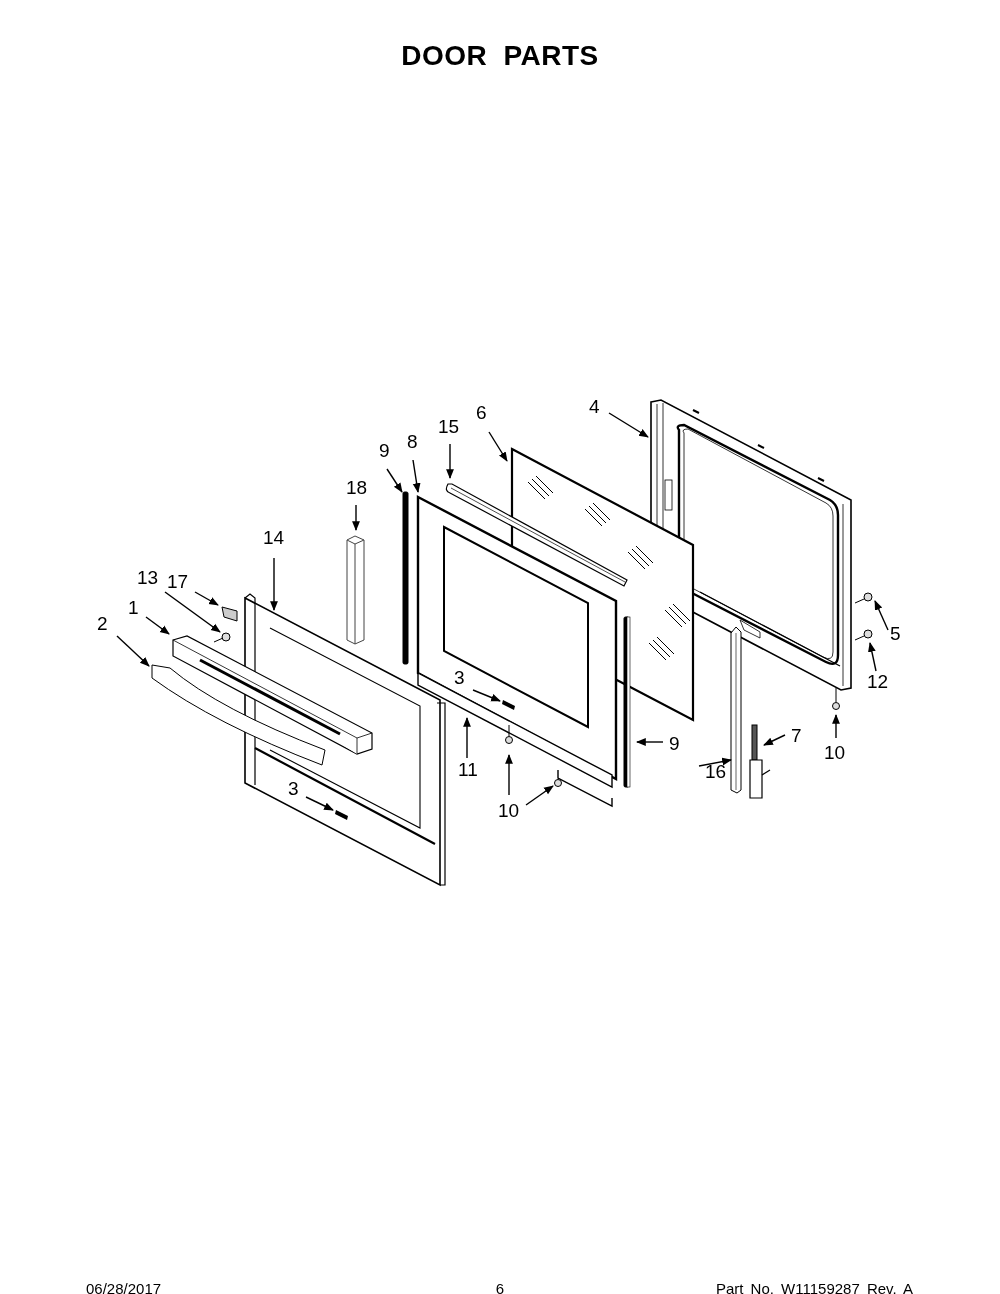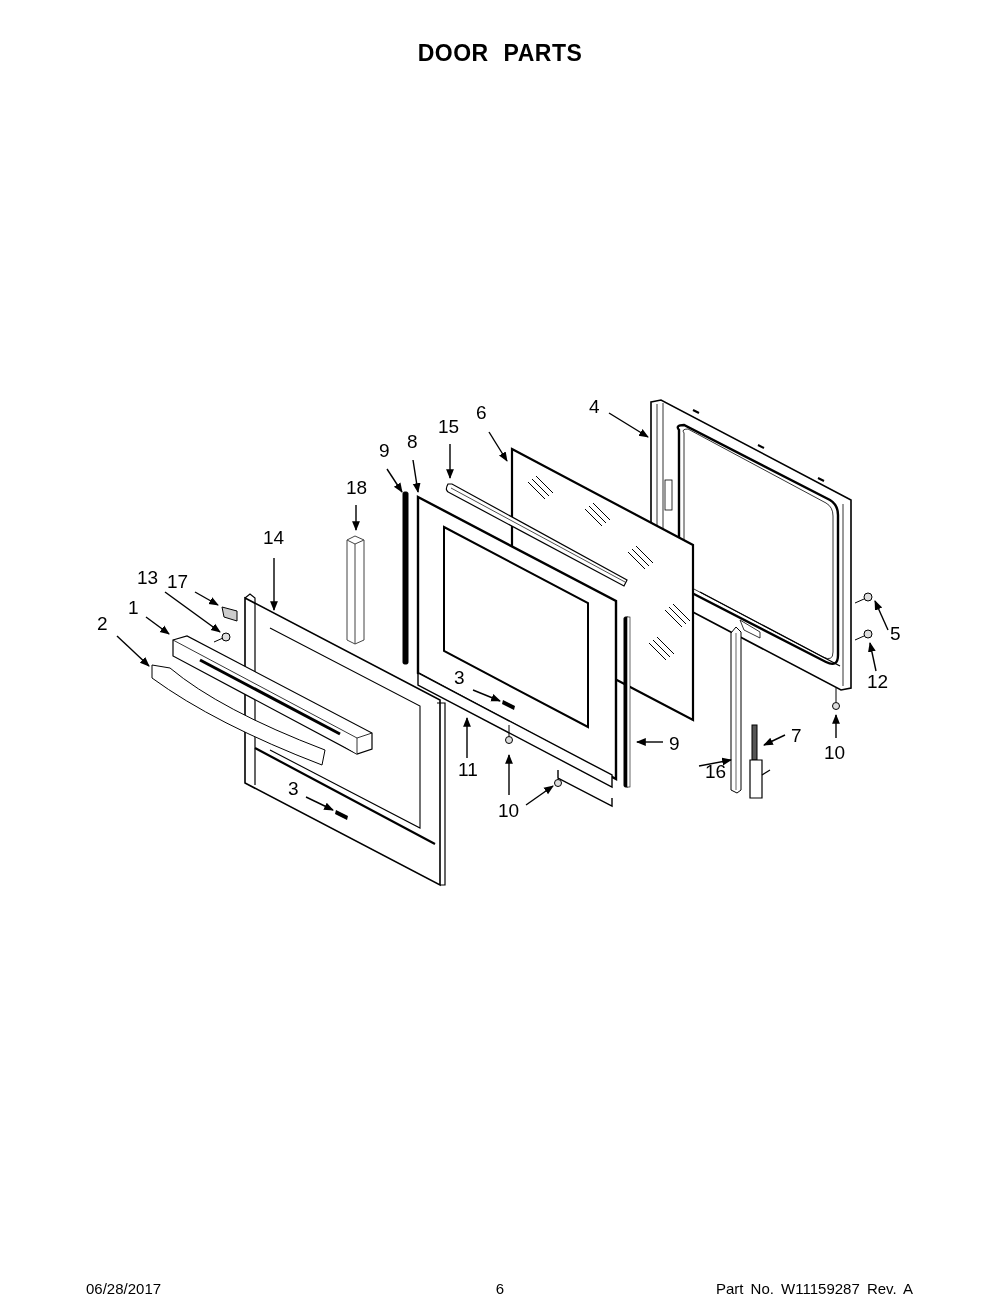--- a/index.html
+++ b/index.html
@@ -1,19 +1,19 @@
 <!DOCTYPE html>
 <html><head>
 <meta charset="utf-8">
 <style>
   html, body { margin: 0; padding: 0; background: #ffffff; }
   body { width: 1000px; height: 1294px; position: relative; overflow: hidden;
          font-family: "Liberation Sans", sans-serif; color: #000; }
   .title { position: absolute; top: 40px; left: 0; width: 1000px; text-align: center;
-           font-size: 23px; font-weight: bold; letter-spacing: 0.5px; word-spacing: 8px; }
+           font-size: 28px; font-weight: bold; letter-spacing: 0.5px; word-spacing: 8px; }
   .diagram { position: absolute; left: 0; top: 0; width: 1000px; height: 1294px; }
   .callout { font-family: "Liberation Sans", sans-serif; font-size: 19px; fill: #000; }
   .footer { position: absolute; top: 1280px; font-size: 15px; }
   .footer.left { left: 86px; }
   .footer.center { left: 0; width: 1000px; text-align: center; }
   .footer.right { right: 87px; word-spacing: 3px; text-align: center; }
 </style>
 </head>
 <body>
 

